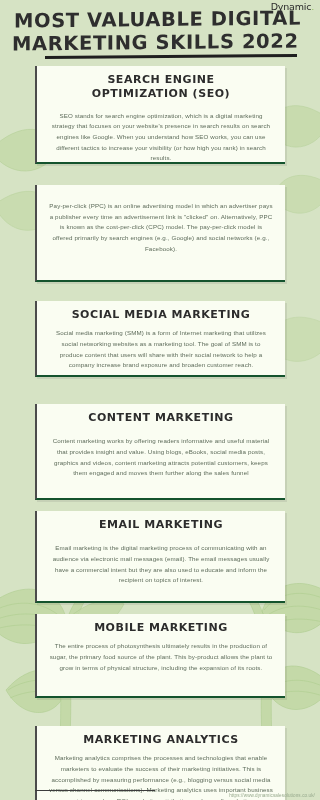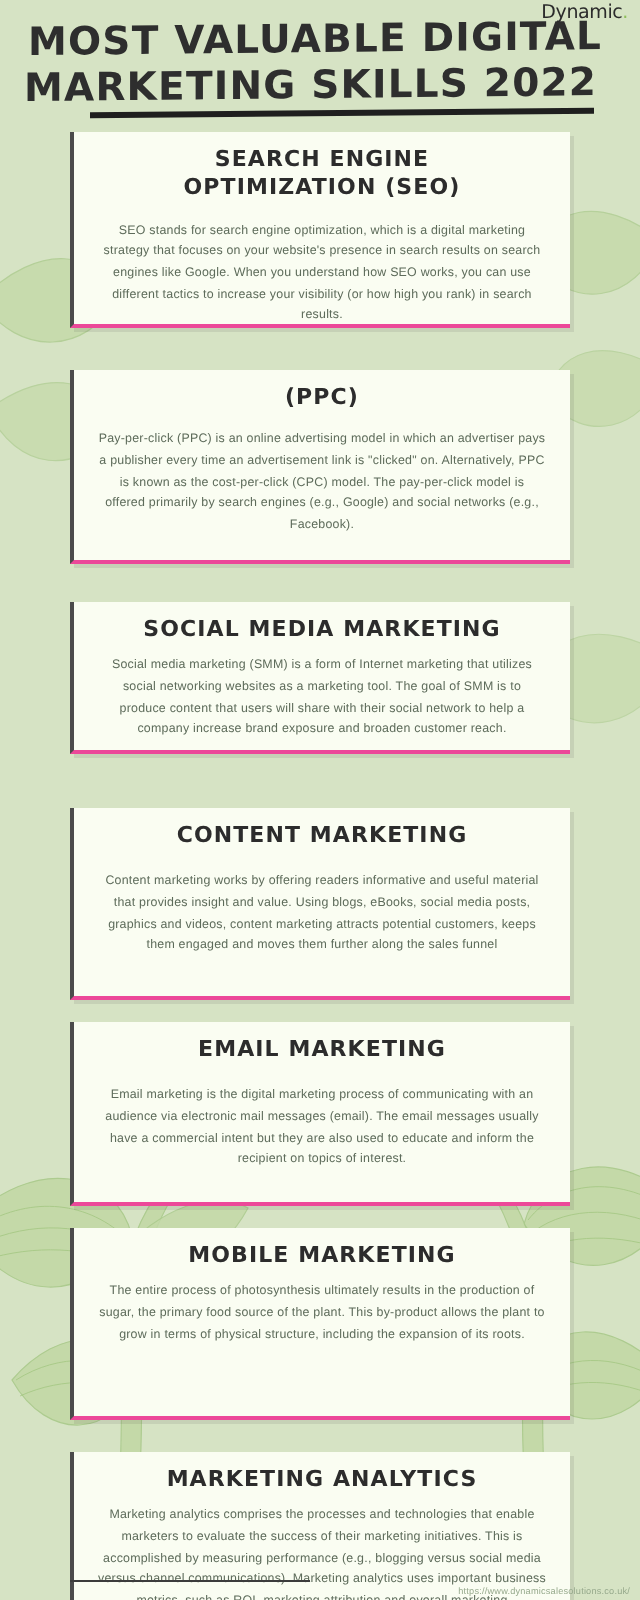--- a/index.html
+++ b/index.html
@@ -78,21 +78,21 @@
 
   
   .card {
     position: absolute;
     left: 35px;
     width: 250px;
     background: #fafdf2;
     z-index: 3;
     padding: 7px 9px 8px 9px;
     border-left: 2px solid #4b4b4b;
-    border-bottom: 2px solid #ec4899;
+    border-bottom: 2px solid #14532d;
     box-shadow: 2px 2px 0 rgba(60,60,60,0.10);
   }
 
   .card-title {
     text-align: center;
     font-family: "DejaVu Sans", sans-serif;
     font-weight: bold;
     font-size: 11px;
     letter-spacing: 0.55px;
     line-height: 1.3;
@@ -111,21 +111,21 @@
     font-family: "Liberation Sans", sans-serif;
     padding: 0 3px;
   }
 
   
   #card-seo       { top: 66px;  height: 98px; }
   #card-ppc       { top: 185px; height: 97px; }
   #card-smm       { top: 301px; height: 76px; }
   #card-content   { top: 404px; height: 96px; }
   #card-email     { top: 511px; height: 92px; }
-  #card-mobile    { top: 614px; height: 96px; }
+  #card-mobile    { top: 614px; height: 84px; }
   #card-analytics { top: 706px; height: 88px; margin-top: 20px; }
 
   #card-seo .card-title,
   #card-ppc .card-title { margin-bottom: 9px; }
   #card-content .card-title,
   #card-email .card-title { margin-bottom: 11px; }
 
   
   .footer-url {
     position: absolute;
@@ -203,21 +203,20 @@
   <section class="card" id="card-seo">
     <div class="card-title">
       <span>Search Engine</span>
       <span class="sub">Optimization (SEO)</span>
     </div>
     <p class="card-body">SEO stands for search engine optimization, which is a digital marketing strategy that focuses on your website's presence in search results on search engines like Google. When you understand how SEO works, you can use different tactics to increase your visibility (or how high you rank) in search results.</p>
   </section>
 
   <section class="card" id="card-ppc">
     <div class="card-title">
-      <span class="sub">(PPC)</span>
     </div>
     <p class="card-body">Pay-per-click (PPC) is an online advertising model in which an advertiser pays a publisher every time an advertisement link is "clicked" on. Alternatively, PPC is known as the cost-per-click (CPC) model. The pay-per-click model is offered primarily by search engines (e.g., Google) and social networks (e.g., Facebook).</p>
   </section>
 
   <section class="card" id="card-smm">
     <div class="card-title">
       <span>Social Media Marketing</span>
     </div>
     <p class="card-body">Social media marketing (SMM) is a form of Internet marketing that utilizes social networking websites as a marketing tool. The goal of SMM is to produce content that users will share with their social network to help a company increase brand exposure and broaden customer reach.</p>
   </section>

